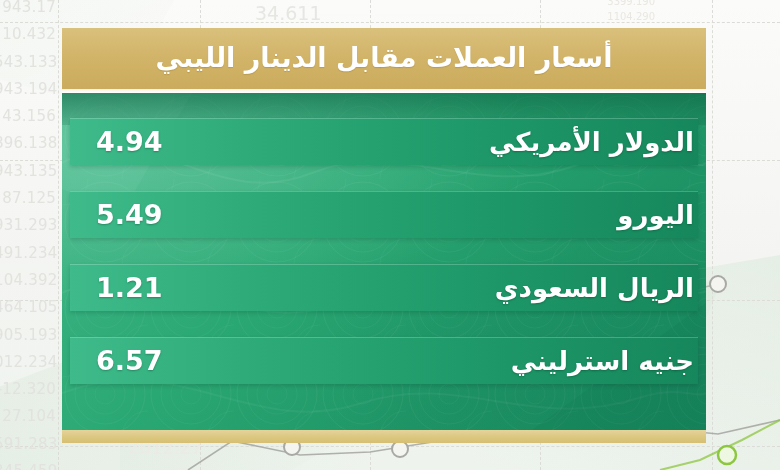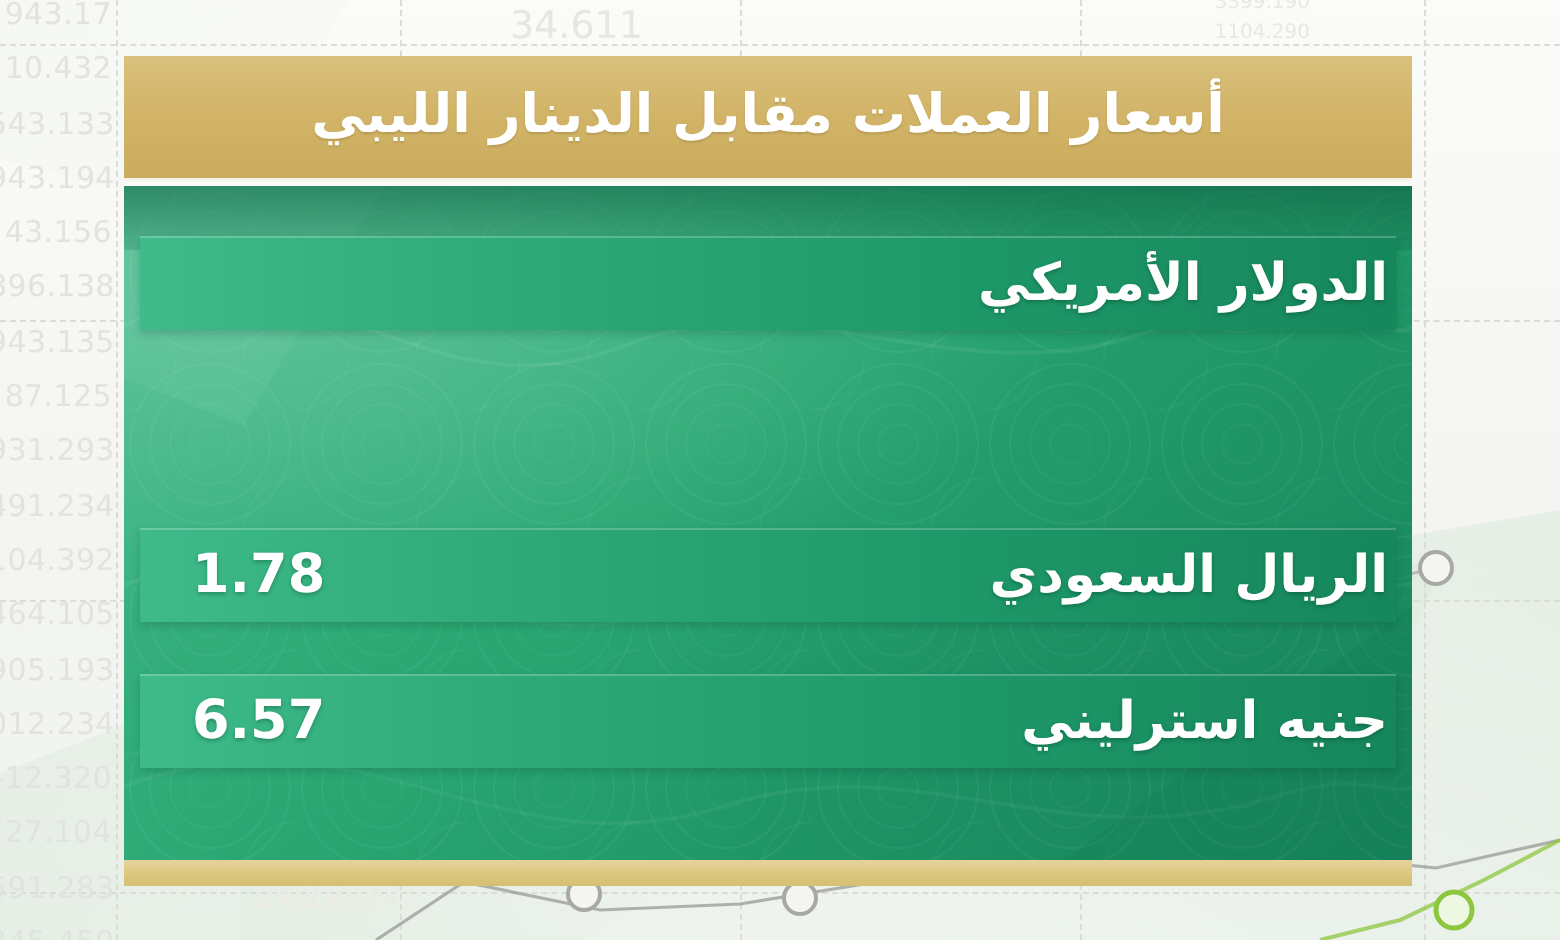--- a/index.html
+++ b/index.html
@@ -228,26 +228,31 @@
       <path d="M0,70 C90,20 150,120 250,80 C340,44 420,110 520,70 C590,42 630,82 644,70" fill="none" stroke="rgba(255,255,255,.12)" stroke-width="2"></path>
       <path d="M0,200 C110,150 170,250 280,210 C380,174 450,240 560,200 C610,182 634,206 644,198" fill="none" stroke="rgba(255,255,255,.10)" stroke-width="2"></path>
       <path d="M0,300 C120,256 190,346 300,310 C400,278 470,340 580,304 C618,292 636,306 644,300" fill="none" stroke="rgba(255,255,255,.09)" stroke-width="2"></path>
       <polygon points="0,0 130,0 60,120 0,96" fill="rgba(150,225,195,.22)"></polygon>
       <polygon points="644,337 470,337 644,210" fill="rgba(10,95,65,.20)"></polygon>
     </svg>
 
     <div id="panel-topband"></div>
 
     <div class="row" id="row0">
+      <span class="rate">4.94</span>
       <span class="cur-name">الدولار الأمريكي</span>
     </div>
 
+    <div class="row" id="row1">
+      <span class="rate">5.49</span>
+      <span class="cur-name">اليورو</span>
+    </div>
 
     <div class="row" id="row2">
-      <span class="rate">1.78</span>
+      <span class="rate">1.21</span>
       <span class="cur-name">الريال السعودي</span>
     </div>
 
     <div class="row" id="row3">
       <span class="rate">6.57</span>
       <span class="cur-name">جنيه استرليني</span>
     </div>
   </div>
 
   <div id="panel-foot"></div>

